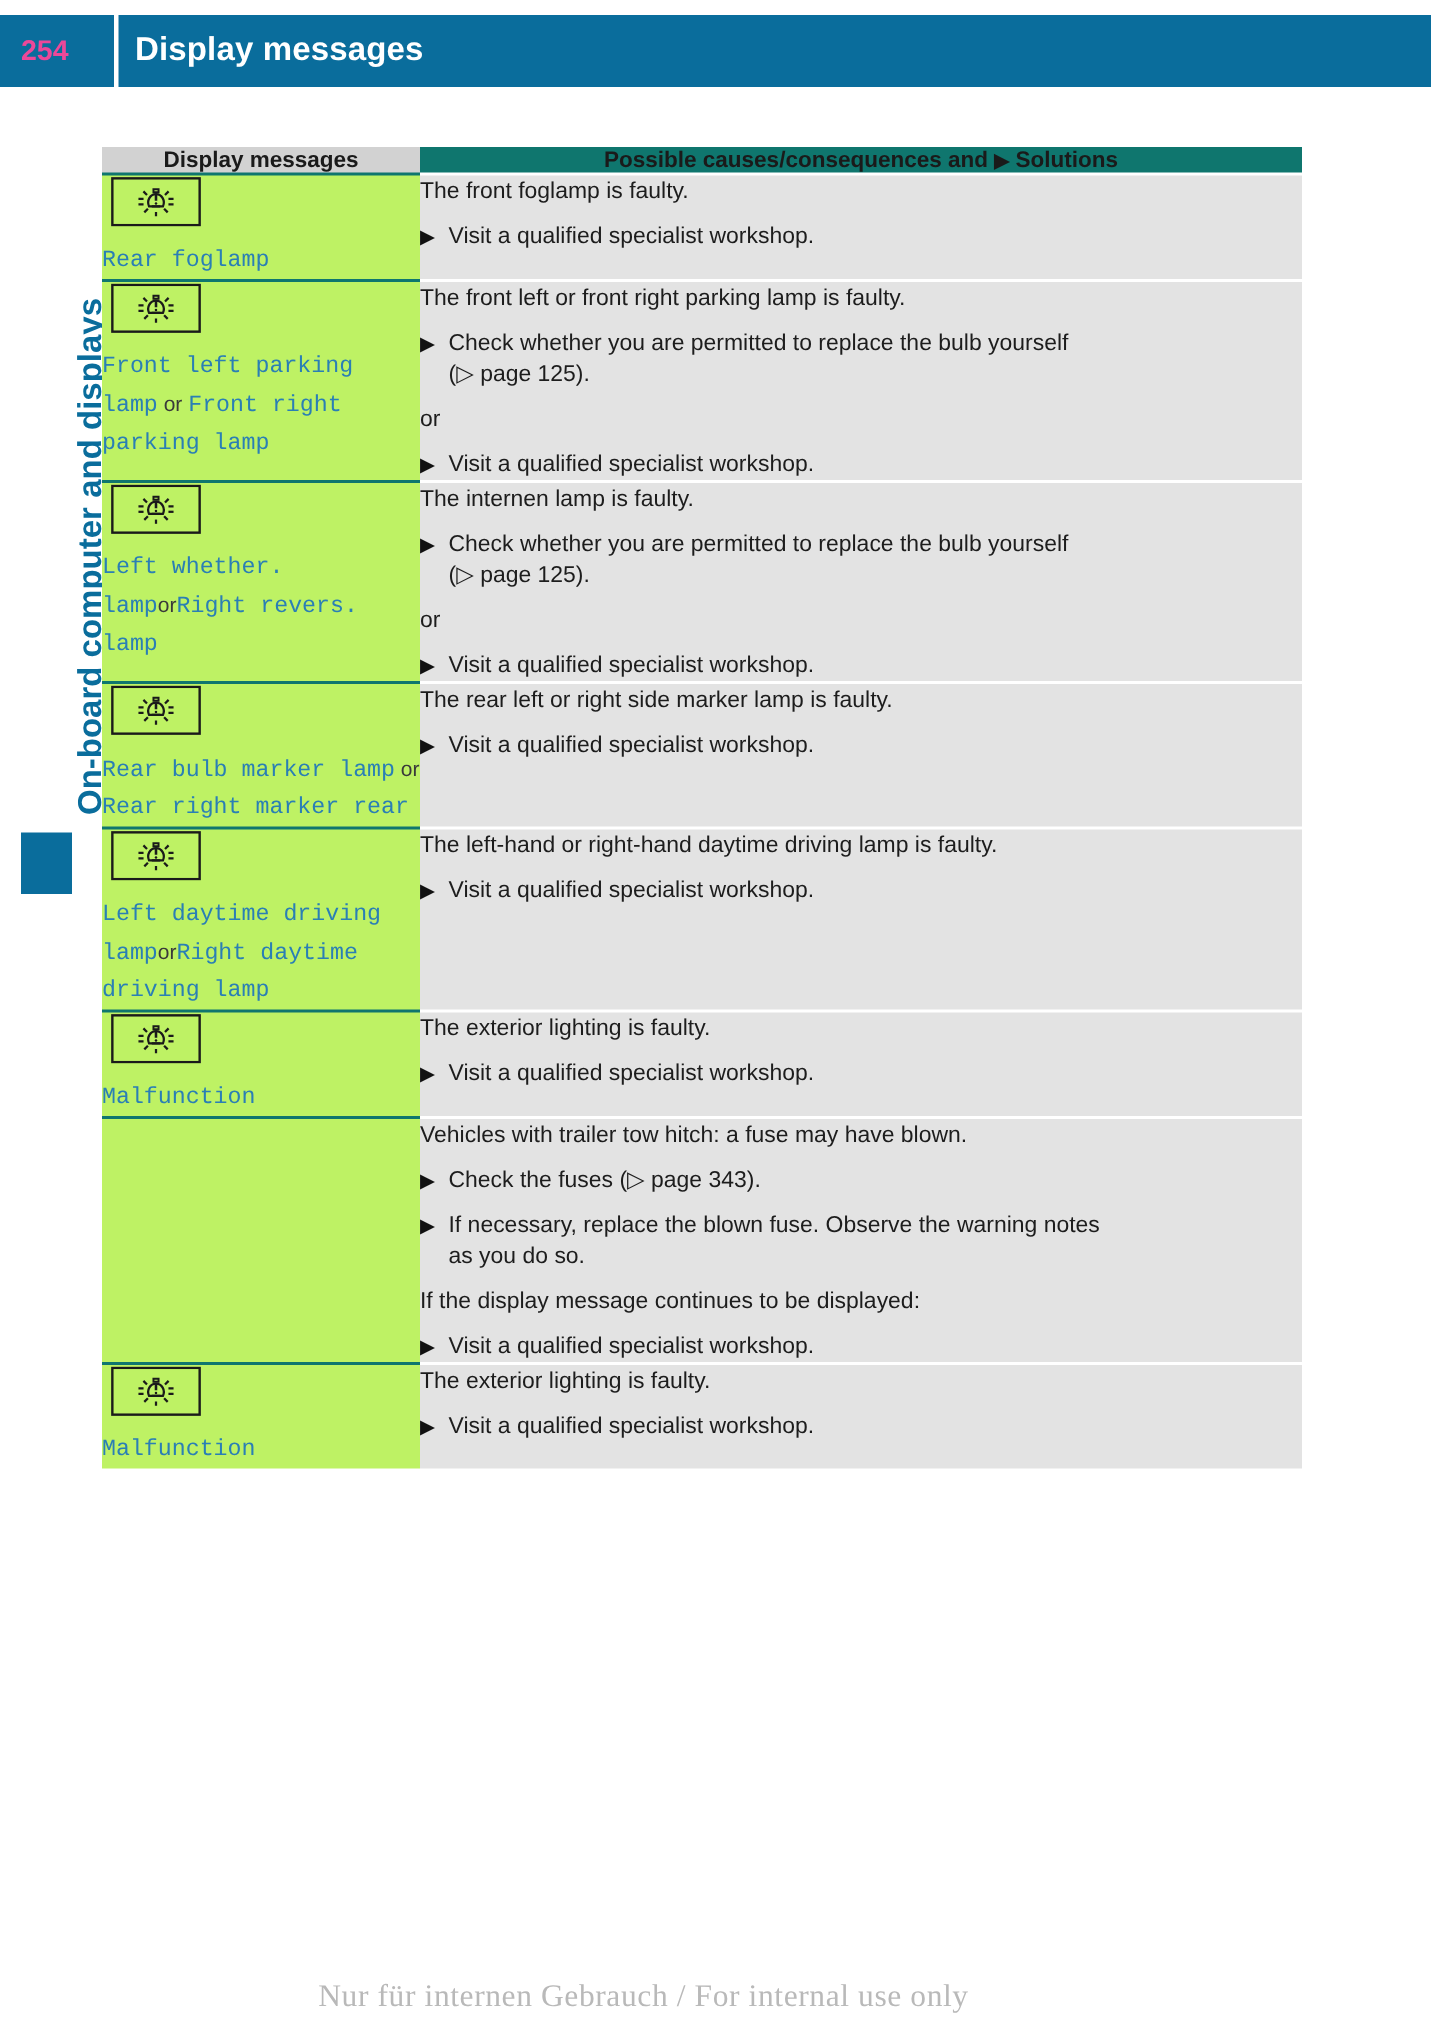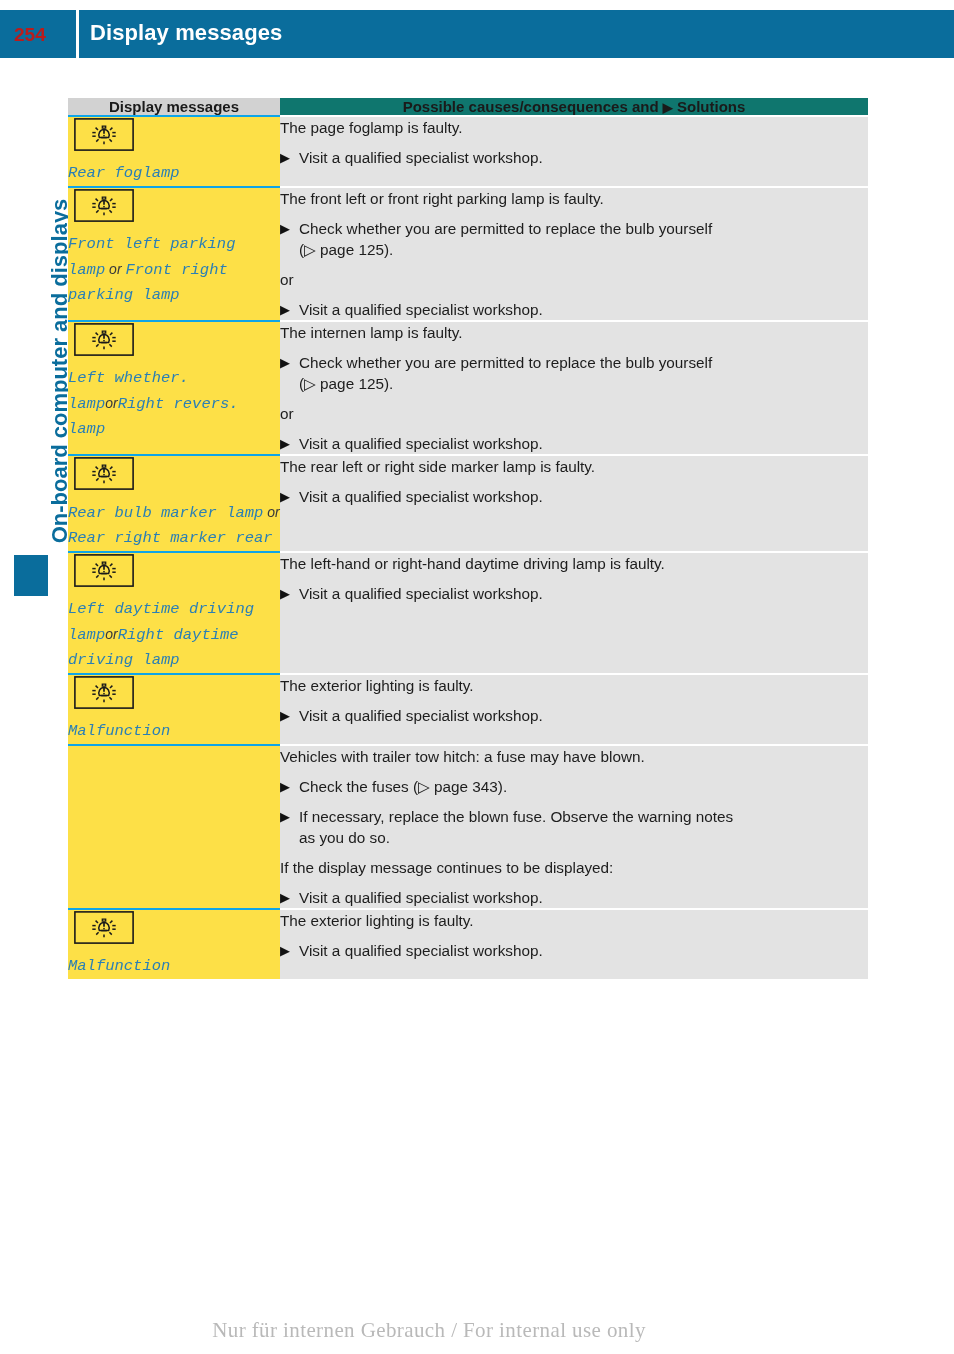--- a/index.html
+++ b/index.html
@@ -8,21 +8,21 @@
     font-family:"Liberation Sans", sans-serif;overflow:hidden;
   }
 
   
   #header-bar{
     position:absolute;left:0;top:10px;width:954px;height:48px;
     background:#0a6d9c;
   }
   #page-number{
     position:absolute;left:14px;top:24px;width:62px;
-    color:#b91c1c;font-size:19px;font-weight:bold;text-align:left;
+    color:#ec4899;font-size:19px;font-weight:bold;text-align:left;
     letter-spacing:0px;line-height:22px;
   }
   #header-divider{
     position:absolute;left:76px;top:10px;width:3px;height:48px;background:#ffffff;
   }
   #header-title{
     position:absolute;left:90px;top:19px;
     color:#ffffff;font-size:22px;font-weight:bold;line-height:28px;
     letter-spacing:0.1px;
   }
@@ -55,23 +55,22 @@
   }
   .thc1{
     background:#d2d2d2;padding:12px 10px 12px 8px;
     font-size:15px;font-weight:bold;color:#1a1a1a;
   }
   .thc2{
     background:#0f766e;padding:12px 10px 12px 12px;
     font-size:15px;font-weight:bold;color:#1a1a1a;
   }
   .cell-left{
-    background:#fde047;padding:12px 8px 14px 8px;
-    border-top:2px solid #0ea5e9;
-    font-style:italic;
+    background:#bef264;padding:12px 8px 14px 8px;
+    border-top:2px solid #0f766e;
   }
   .cell-right{
     background:#e3e3e3;padding:11px 10px 14px 12px;
     border-top:2px solid #ffffff;
   }
 
   
   .lamp-icon{
     display:block;width:60px;height:33px;margin:1px 0 10px 6px;
   }
@@ -152,21 +151,21 @@
               <path d="M21.6 9.6 l2.4 2.4" stroke-width="1.5"></path>
               <path d="M38.4 9.6 l-2.4 2.4" stroke-width="1.5"></path>
               <path d="M22.2 23.6 l2.4 -2.4" stroke-width="1.5"></path>
               <path d="M37.8 23.6 l-2.4 -2.4" stroke-width="1.5"></path>
               <path d="M30 23.4 v2.8" stroke-width="1.5"></path>
             </g>
           </svg>
           <div class="code"><span>Rear foglamp</span></div>
         </td>
         <td class="cell-right">
-          <div class="body-line">The page foglamp is faulty.</div>
+          <div class="body-line">The front foglamp is faulty.</div>
           <div class="step nomargin"><span class="tri">▶</span><span>Visit a qualified specialist workshop.</span></div>
         </td>
       </tr>
       <tr>
         <td class="cell-left">
           <svg viewBox="0 0 60 33" class="lamp-icon">
             <g stroke="#1a1a1a" fill="none" stroke-width="1.6">
               <rect x="0.9" y="0.9" width="58.2" height="31.2"></rect>
               <path d="M25.4 19.6 a5.2 5.6 0 1 1 9.2 0 z" stroke-width="1.5"></path>
               <path d="M27.2 19.6 h5.6" stroke-width="1.5"></path>

